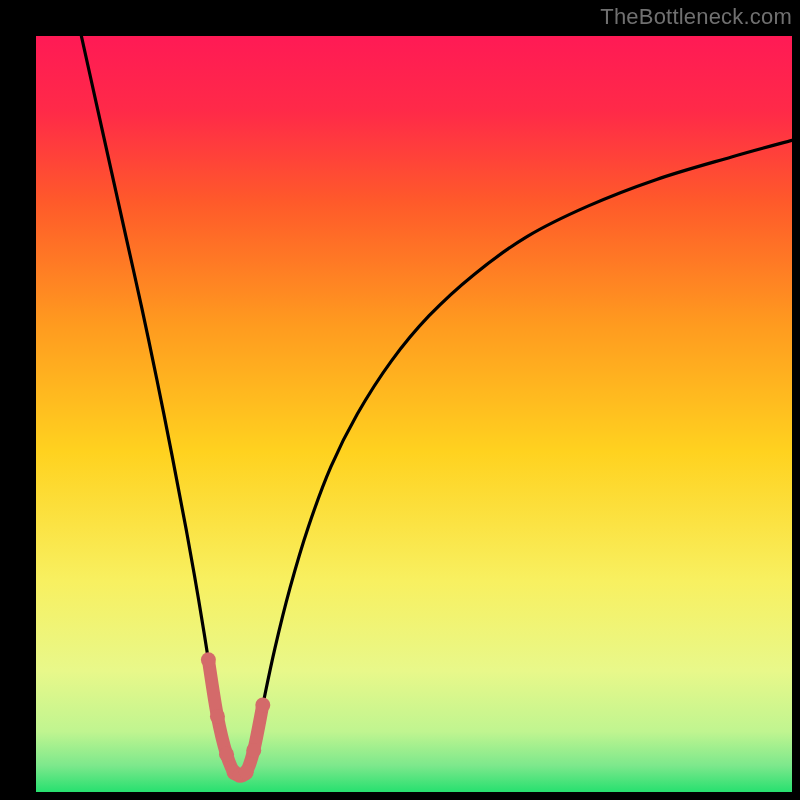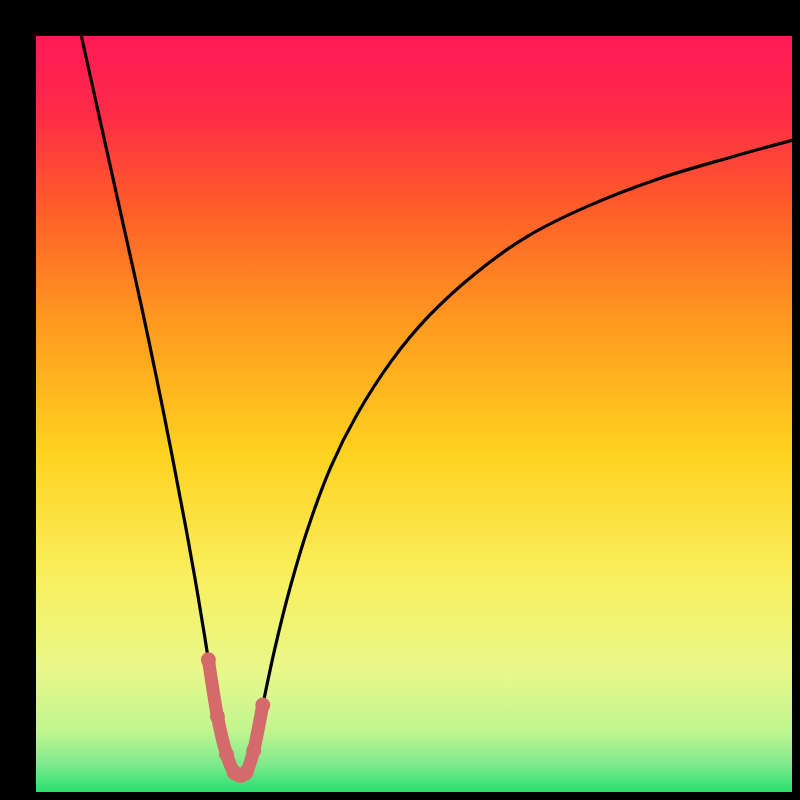--- a/index.html
+++ b/index.html
@@ -78,13 +78,14 @@
           <circle cx="181.44" cy="680.40" r="7.5" fill="#d46a6a"></circle>
           <circle cx="190.51" cy="718.20" r="7.5" fill="#d46a6a"></circle>
           <circle cx="198.07" cy="736.34" r="7.5" fill="#d46a6a"></circle>
           <circle cx="204.12" cy="739.37" r="7.5" fill="#d46a6a"></circle>
           <circle cx="210.17" cy="736.34" r="7.5" fill="#d46a6a"></circle>
           <circle cx="217.73" cy="714.42" r="7.5" fill="#d46a6a"></circle>
           <circle cx="226.80" cy="669.06" r="7.5" fill="#d46a6a"></circle>
         </g>
     </svg>
   </div>
+  <div class="watermark">TheBottleneck.com</div>
 </div>
 
 </body></html>

